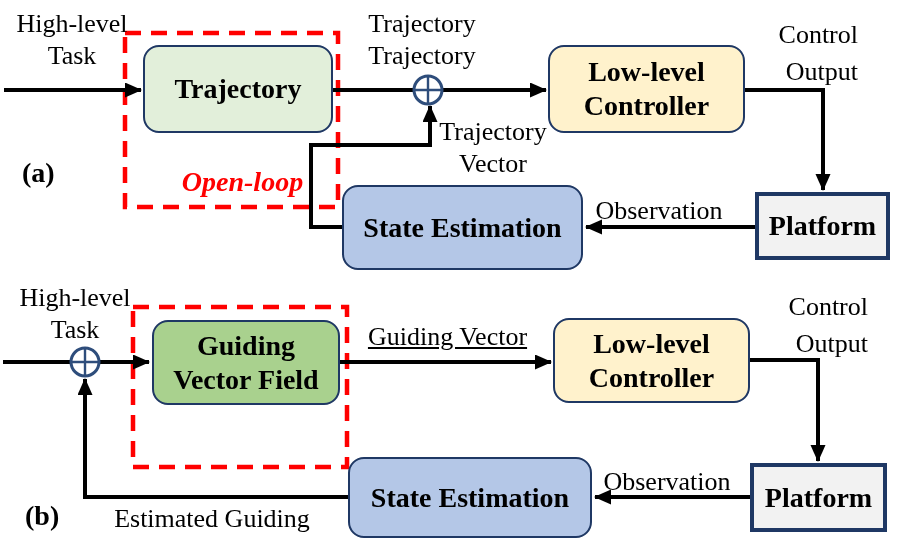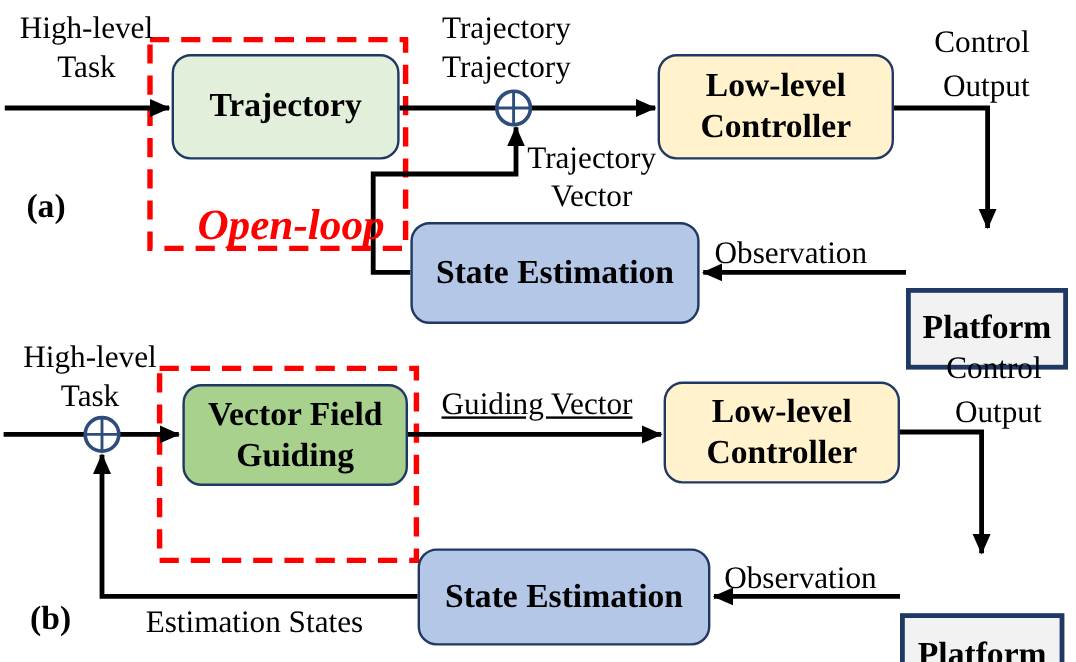--- a/index.html
+++ b/index.html
@@ -31,41 +31,41 @@
     align-items: center;
     justify-content: center;
     text-align: center;
     font-weight: bold;
     font-size: 28px;
     line-height: 34px;
     color: var(--text, #000);
     border: 2.5px solid var(--navy, #1f3864);
     border-radius: 16px;
   }
-  .node.square { border-radius: 0; border-width: 4px; margin-top: 48px; }
+  .node.square { border-radius: 0; border-width: 4px; }
 
   .lbl {
     position: absolute;
     font-size: 26px;
     line-height: 32px;
     text-align: center;
     color: var(--text, #000);
     white-space: nowrap;
   }
   .lbl.left { text-align: right; }
   .lbl.wide-lh { line-height: 37px; }
   .panel-lbl {
     position: absolute;
     font-size: 28px;
     font-weight: bold;
     color: var(--text, #000);
   }
   .loop-lbl {
     position: absolute;
-    font-size: 36px;
+    font-size: 28px;
     font-weight: bold;
     font-style: italic;
     color: var(--red, #ff0000);
     text-align: center;
     white-space: nowrap;
   }
   .l2 { display: block; }
 </style>
 </head>
 <body>
@@ -140,22 +140,22 @@
   <div class="node" style="left:342px; top:185px; width:241px; height:85px; background:var(--blue_light);">
     <span>State Estimation</span>
   </div>
 
   <div class="lbl" style="left:10px; top:282px; width:130px;">
     <span class="l2">High-level</span>
     <span class="l2">Task</span>
   </div>
 
   <div class="node" style="left:152px; top:320px; width:188px; height:85px; background:var(--green);">
+    <span class="l2">Guiding</span>
     <span class="l2">Vector Field</span>
-    <span class="l2">Guiding</span>
   </div>
 
 
   <div class="panel-lbl" style="left:25px; top:500px;">(b)</div>
 
   <div class="lbl" style="left:355px; top:321px; width:185px;text-decoration:underline;">Guiding Vector</div>
 
   <div class="node" style="left:553px; top:318px; width:197px; height:85px; background:var(--cream);">
     <span class="l2">Low-level</span>
     <span class="l2">Controller</span>
@@ -169,15 +169,15 @@
   <div class="node square" style="left:750px; top:463px; width:137px; height:69px; background:var(--gray_light);">
     <span>Platform</span>
   </div>
 
   <div class="lbl" style="left:597px; top:466px; width:140px;">Observation</div>
 
   <div class="node" style="left:348px; top:457px; width:244px; height:81px; background:var(--blue_light);">
     <span>State Estimation</span>
   </div>
 
-  <div class="lbl" style="left:107px; top:503px; width:210px;">Estimation States</div>
+  <div class="lbl" style="left:107px; top:503px; width:210px;">Estimated Guiding</div>
 
 </div>
 
 </body></html>

